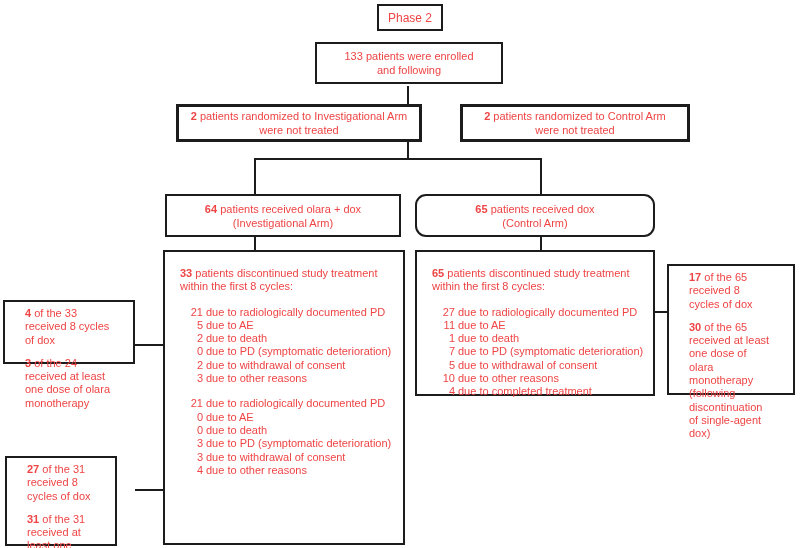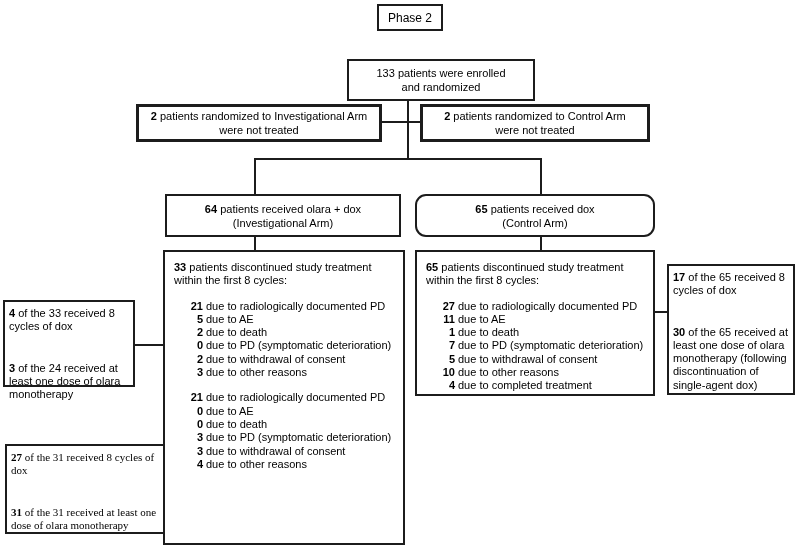--- a/index.html
+++ b/index.html
@@ -1,37 +1,37 @@
 <!DOCTYPE html>
 <html><head>
 <meta charset="utf-8">
 <style>
   html,body{margin:0;padding:0;background:#ffffff;}
   #canvas{
     position:relative;width:800px;height:548px;background:#ffffff;
-    font-family:"Liberation Sans",sans-serif;color:#000000;overflow:hidden;
+    font-family:"Liberation Sans",sans-serif;color:#ef4444;overflow:hidden;
   }
   .box{
     position:absolute;box-sizing:border-box;background:#ffffff;
     border:2px solid #1c1c1c;font-size:11px;line-height:14px;
   }
-  .thick{border-width:3px;}
+  .thick{border-width:3px;margin-left:40px;}
   .center{display:flex;flex-direction:column;align-items:center;justify-content:center;text-align:center;}
   .b{font-weight:700;}
   .ln{position:absolute;background:#1c1c1c;}
   
   .bigbox{font-size:11px;line-height:13.3px;padding:7px 7px;text-align:left;}
-  .hdr{margin:2px;}
+  .hdr{margin:8px;}
   .reasons{margin-top:12px;padding-left:10px;}
   .reason{display:flex;}
-  .reason .num{flex:0 0 24px;text-align:right;font-weight:700;padding-right:3px;box-sizing:border-box;}
+  .reason .num{flex:0 0 24px;text-align:right;font-weight:400;padding-right:3px;box-sizing:border-box;}
   .sec2{margin-top:36px;}
   
-  .sidebox{font-size:11px;line-height:13.3px;padding:5px 4px;text-align:left;}
-  .sidebox .p2{margin-top:28px;}
+  .sidebox{font-size:11px;line-height:13.3px;padding:5px 20px;text-align:left;}
+  .sidebox .p2{margin-top:10px;}
   sup{font-size:8px;line-height:0;}
   #phase-box{font-size:12px;}
 </style>
 </head>
 <body>
 
 <div id="canvas">
 
   <div class="ln" style="left:407px;top:86px;width:2px;height:73px;"></div>
   <div class="ln" style="left:380px;top:121px;width:40px;height:2px;"></div>
@@ -41,23 +41,23 @@
   <div class="ln" style="left:254px;top:236px;width:2px;height:14px;"></div>
   <div class="ln" style="left:540px;top:236px;width:2px;height:14px;"></div>
   <div class="ln" style="left:133px;top:344px;width:30px;height:2px;"></div>
   <div class="ln" style="left:135px;top:489px;width:28px;height:2px;"></div>
   <div class="ln" style="left:653px;top:311px;width:14px;height:2px;"></div>
 
   <div id="phase-box" class="box center" style="left:377px;top:4px;width:66px;height:27px;">
     <div>Phase 2</div>
   </div>
 
-  <div class="box center" style="left:315px;top:59px;width:188px;height:42px;margin-left:32px;">
+  <div class="box center" style="left:315px;top:42px;width:188px;height:42px;">
     <div>133 patients were enrolled</div>
-    <div>and randomized</div>
+    <div>and following</div>
   </div>
 
   <div class="box thick center" style="left:136px;top:104px;width:246px;height:38px;">
     <div><span class="b">2</span><span> patients randomized to Investigational Arm</span></div>
     <div>were not treated</div>
   </div>
   <div class="box thick center" style="left:420px;top:104px;width:230px;height:38px;">
     <div><span class="b">2</span><span> patients randomized to Control Arm</span></div>
     <div>were not treated</div>
   </div>
@@ -159,23 +159,23 @@
           <span>due to completed treatment</span>
         </div>
     </div>
   </div>
 
   <div class="box sidebox" style="left:667px;top:264px;width:128px;height:131px;">
     <div><span class="b">17</span><span> of the 65 received 8 cycles of dox</span></div>
     <div class="p2"><span class="b">30</span><span> of the 65 received at least one dose of olara monotherapy (following discontinuation of single-agent dox)</span></div>
   </div>
 
-  <div class="box sidebox" style="left:3px;top:300px;width:132px;height:87px;">
+  <div class="box sidebox" style="left:3px;top:300px;width:132px;height:64px;">
     <div><span class="b">4</span><span> of the 33 received 8 cycles of dox</span></div>
     <div class="p2"><span class="b">3</span><span> of the 24 received at least one dose of olara monotherapy</span></div>
   </div>
 
-  <div class="box sidebox" style="left:5px;top:444px;width:160px;height:90px;font-family:Liberation Serif, serif;">
+  <div class="box sidebox" style="left:5px;top:456px;width:112px;height:90px;">
     <div><span class="b">27</span><span> of the 31 received 8 cycles of dox</span></div>
     <div class="p2"><span class="b">31</span><span> of the 31 received at least one dose of olara monotherapy</span></div>
   </div>
 
 </div>
 
 </body></html>

